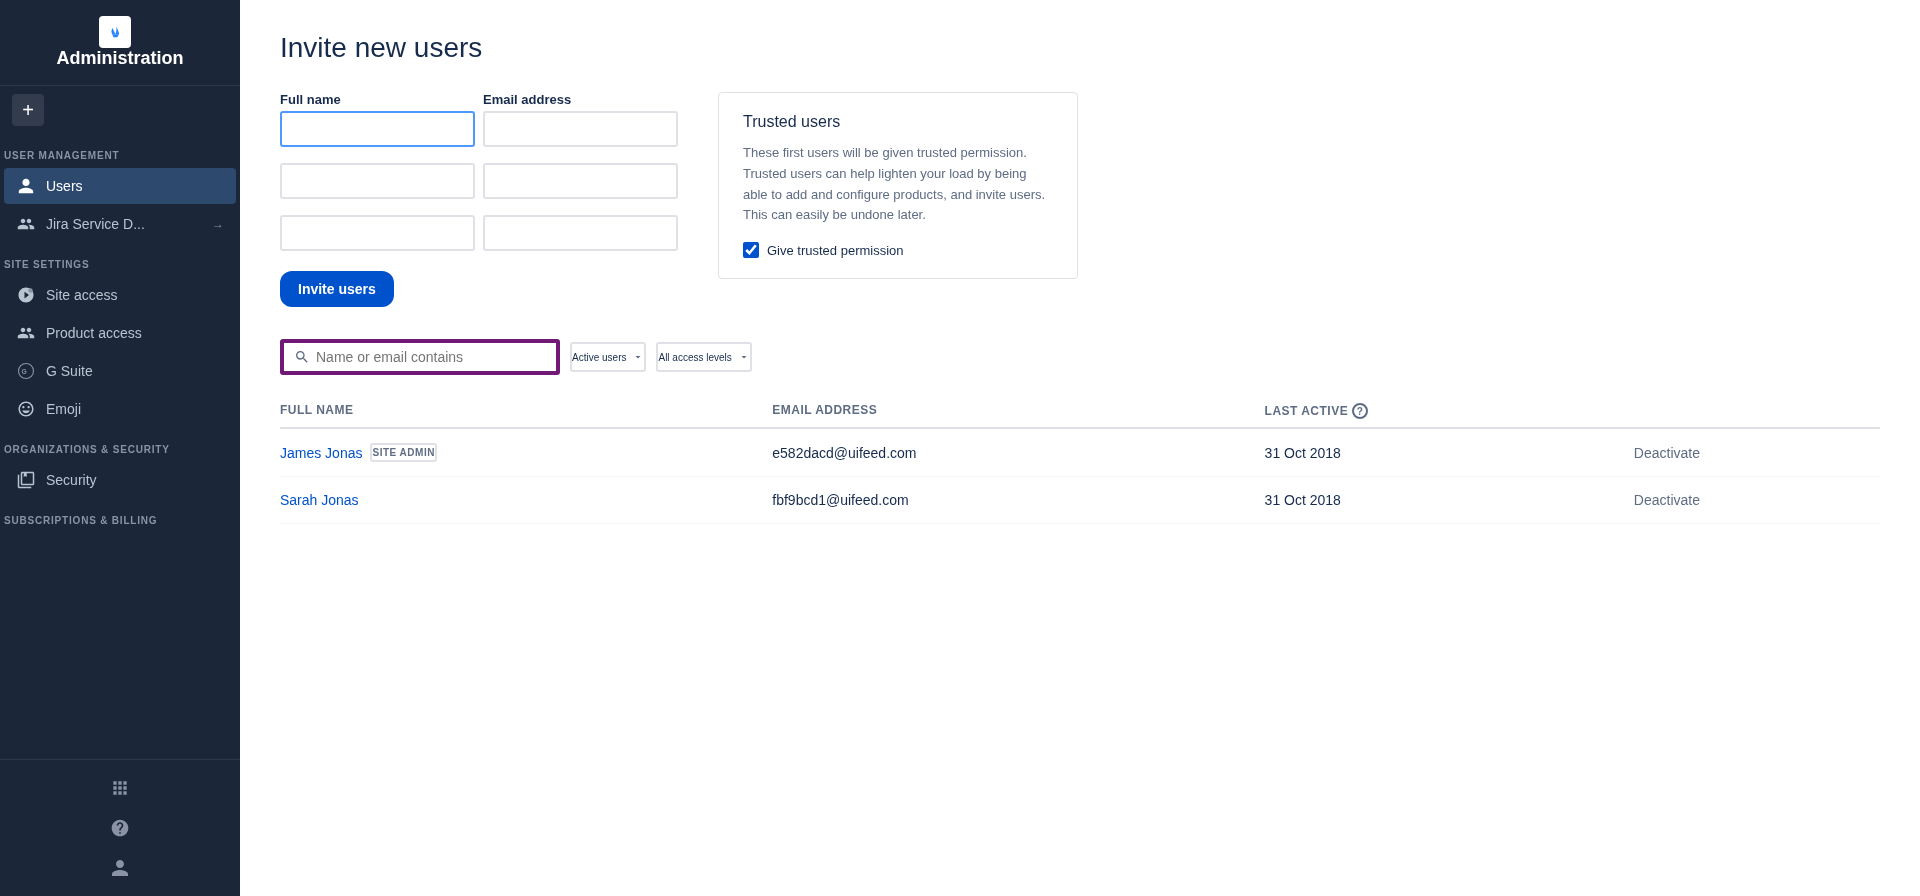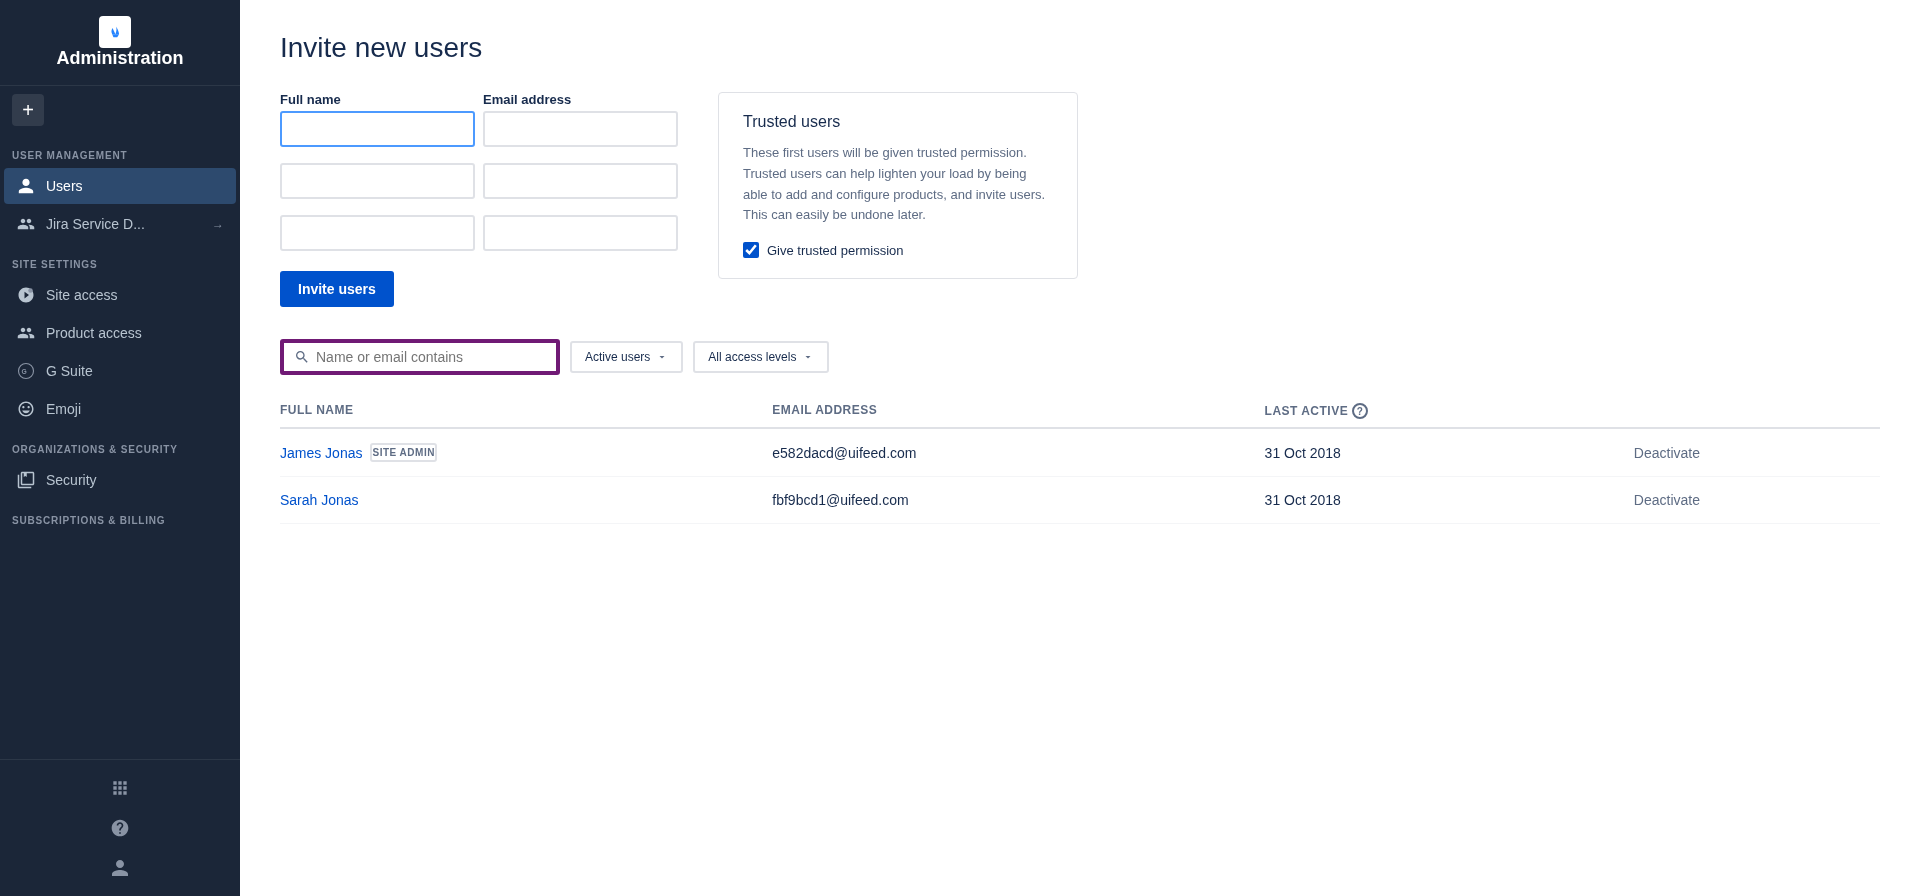--- a/index.html
+++ b/index.html
@@ -58,21 +58,21 @@
       align-items: center;
       justify-content: center;
       margin: 8px 12px;
     }
 
     .sidebar-section-label {
       font-size: 10px;
       font-weight: 700;
       letter-spacing: 0.08em;
       color: #8993a4;
-      padding: 16px 16px 6px 12px;
+      padding: 16px 16px 6px 4px;
       text-transform: uppercase;
     }
 
     .sidebar-item {
       display: flex;
       align-items: center;
       padding: 8px 12px;
       cursor: pointer;
       border-radius: 4px;
       margin: 1px 4px;
@@ -158,21 +158,21 @@
       color: #172b4d;
       margin-bottom: 4px;
     }
 
     .field-group { display: flex; flex-direction: column; }
 
     .invite-btn {
       background: #0052cc;
       color: #fff;
       border: none;
-      border-radius: 3px;
+      border-radius: 12px;
       padding: 10px 18px;
       font-size: 14px;
       font-weight: 600;
       cursor: pointer;
       margin-top: 12px;
     }
 
     
     .trusted-card {
       background: #fff;
@@ -246,23 +246,23 @@
     }
 
     .search-icon-svg { color: #5e6c84; flex-shrink: 0; }
 
     .filter-btn {
       display: flex;
       align-items: center;
       gap: 6px;
       border: 2px solid #dfe1e6;
       border-radius: 3px;
-      padding: 7px 13px;
+      padding: 7px 0;
       background: #fff;
-      font-size: 12px;
+      font-size: 10px;
       color: #172b4d;
       cursor: pointer;
     }
 
     .table-header {
       display: grid;
       grid-template-columns: 2fr 2fr 1.5fr 1fr;
       padding: 8px 0;
       border-bottom: 2px solid #dfe1e6;
       font-size: 12px;

